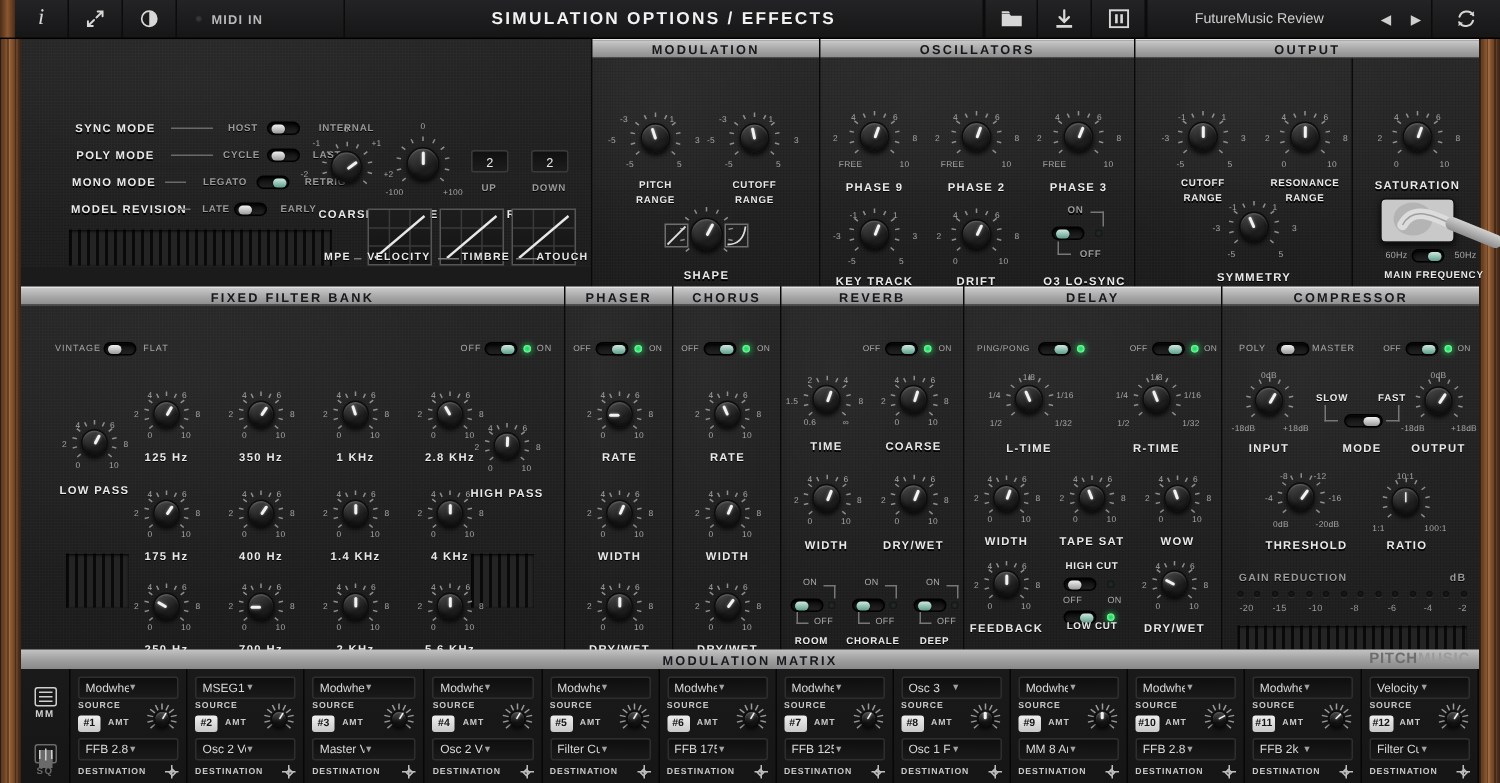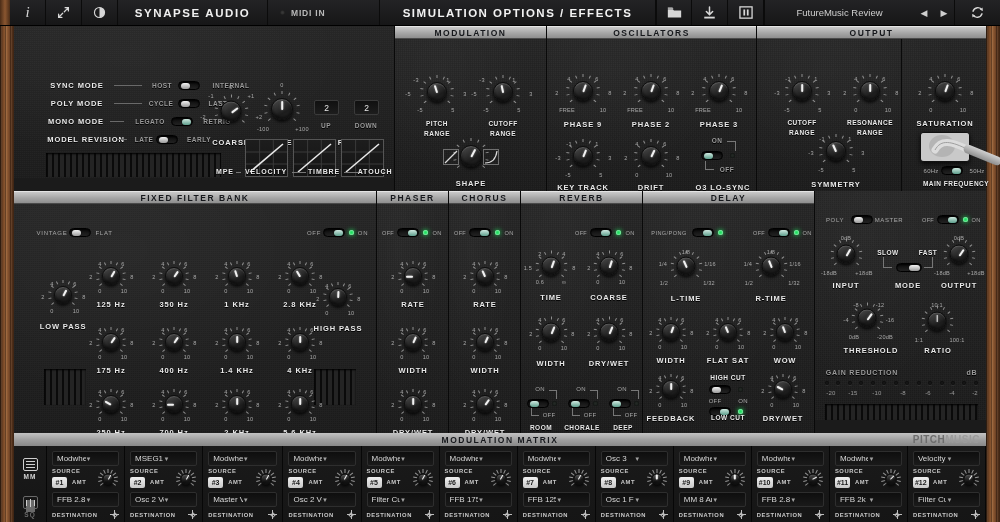--- a/index.html
+++ b/index.html
@@ -202,21 +202,20 @@
       <svg width="13" height="13" viewBox="0 0 16 16">
           <path d="M10 2h4v4M14 2l-5 5M6 14H2v-4M2 14l5-5" stroke="#d7d7d7" stroke-width="1.6" fill="none" stroke-linecap="round"></path>
         </svg>
     </div>
     <div class="tb-btn">
       <svg width="13" height="13" viewBox="0 0 16 16">
           <circle cx="8" cy="8" r="6.2" stroke="#d7d7d7" stroke-width="1.4" fill="none"></circle>
           <path d="M8 1.8a6.2 6.2 0 0 1 0 12.4z" fill="#d7d7d7"></path>
         </svg>
     </div>
-    <div class="tb-brand">SYNAPSE AUDIO</div>
     <div class="tb-midi">
       <span class="midi-led"></span>
       <span>MIDI IN</span>
     </div>
     <div class="tb-title">SIMULATION OPTIONS / EFFECTS</div>
     <div class="tb-icons">
       <div class="tb-btn">
         <svg width="15" height="13" viewBox="0 0 18 14">
             <path d="M1 3h6l1.4 1.6H17V13H1z" fill="#d7d7d7"></path>
             <path d="M1 1h5.5l1.3 1.6H1z" fill="#d7d7d7"></path>
@@ -1559,21 +1558,21 @@
                 <div class="kbase" style="width: 18px; height: 18px;">
                   <div class="kptr" style="height: 7px; transform: translate(-50%, -100%) rotate(-22deg); transform-origin: 50% 100%; margin-top: 1px;"></div>
                 </div>
               </div>
               <div class="tick" style="left: 74px; top: 113px;">4</div>
               <div class="tick" style="left: 97px; top: 113px;">6</div>
               <div class="tick" style="left: 65px; top: 126px;">2</div>
               <div class="tick" style="left: 106px; top: 126px;">8</div>
               <div class="tick" style="left: 74px; top: 140px;">0</div>
               <div class="tick" style="left: 98px; top: 140px;">10</div>
-              <div class="lbl" style="left: 85px; top: 152px;">FLAT SAT</div>
+              <div class="lbl" style="left: 85px; top: 152px;">TAPE SAT</div>
               <div class="knob" style="left: 142px; top: 128px;">
                 <div class="kskirt" style="width: 30px; height: 30px;">
                   <i style="transform: translateX(-50%) rotate(-130deg); transform-origin: 50% 15px;"></i>
                   <i style="transform: translateX(-50%) rotate(-104deg); transform-origin: 50% 15px;"></i>
                   <i style="transform: translateX(-50%) rotate(-78deg); transform-origin: 50% 15px;"></i>
                   <i style="transform: translateX(-50%) rotate(-52deg); transform-origin: 50% 15px;"></i>
                   <i style="transform: translateX(-50%) rotate(-26deg); transform-origin: 50% 15px;"></i>
                   <i style="transform: translateX(-50%) rotate(0deg); transform-origin: 50% 15px;"></i>
                   <i style="transform: translateX(-50%) rotate(26deg); transform-origin: 50% 15px;"></i>
                   <i style="transform: translateX(-50%) rotate(52deg); transform-origin: 50% 15px;"></i>
@@ -1655,20 +1654,21 @@
           <div class="tick" style="left:152px;top:171px;">6</div>
           <div class="tick" style="left:120px;top:184px;">2</div>
           <div class="tick" style="left:161px;top:184px;">8</div>
           <div class="tick" style="left:129px;top:198px;">0</div>
           <div class="tick" style="left:153px;top:198px;">10</div>
           <div class="lbl" style="left:140px;top:210px;">DRY/WET</div>
         </div>
       </div>
 
       <div class="sec" style="width:172px;">
+        <div class="hdr">COMPRESSOR</div>
         <div class="panel secbody" style="height:229px;">
           <div class="tick" style="left:20px;top:26px;font-size:6px;letter-spacing:.6px;">POLY</div>
           <div class="sw off" style="left:36px; top:24px;">
               <i></i>
             </div>
           <div class="tick" style="left:74px;top:26px;font-size:6px;letter-spacing:.6px;">MASTER</div>
           <div class="tick" style="left:113px;top:26px;font-size:5.6px;">OFF</div>
           <div class="sw on teal" style="left:122px; top:24px;">
               <i></i>
             </div>

